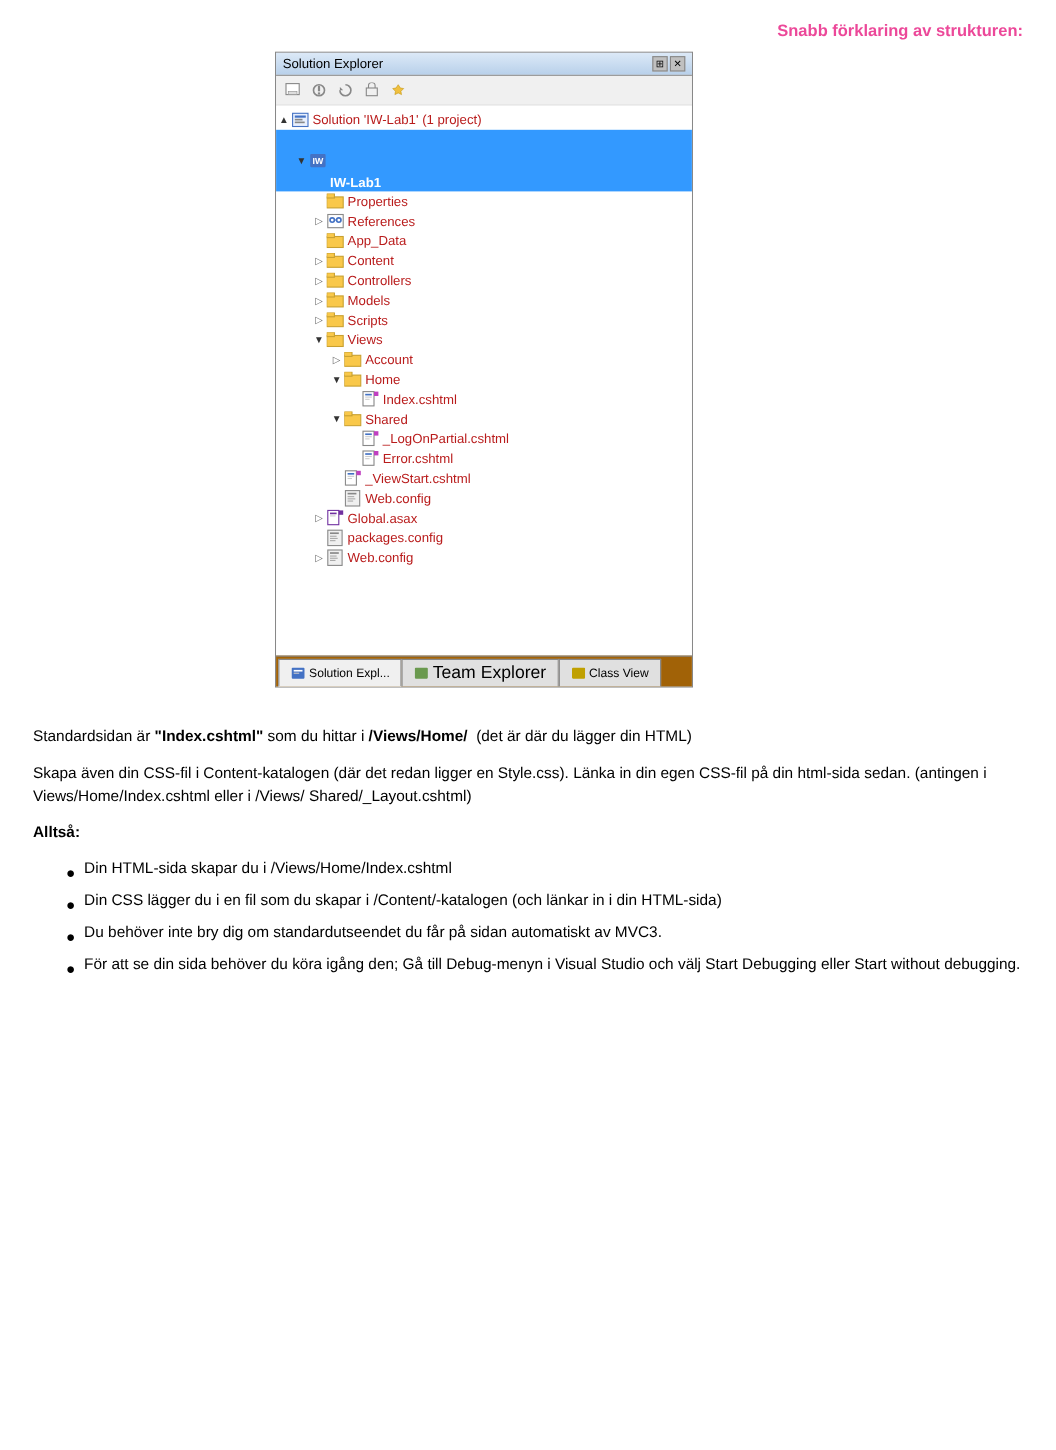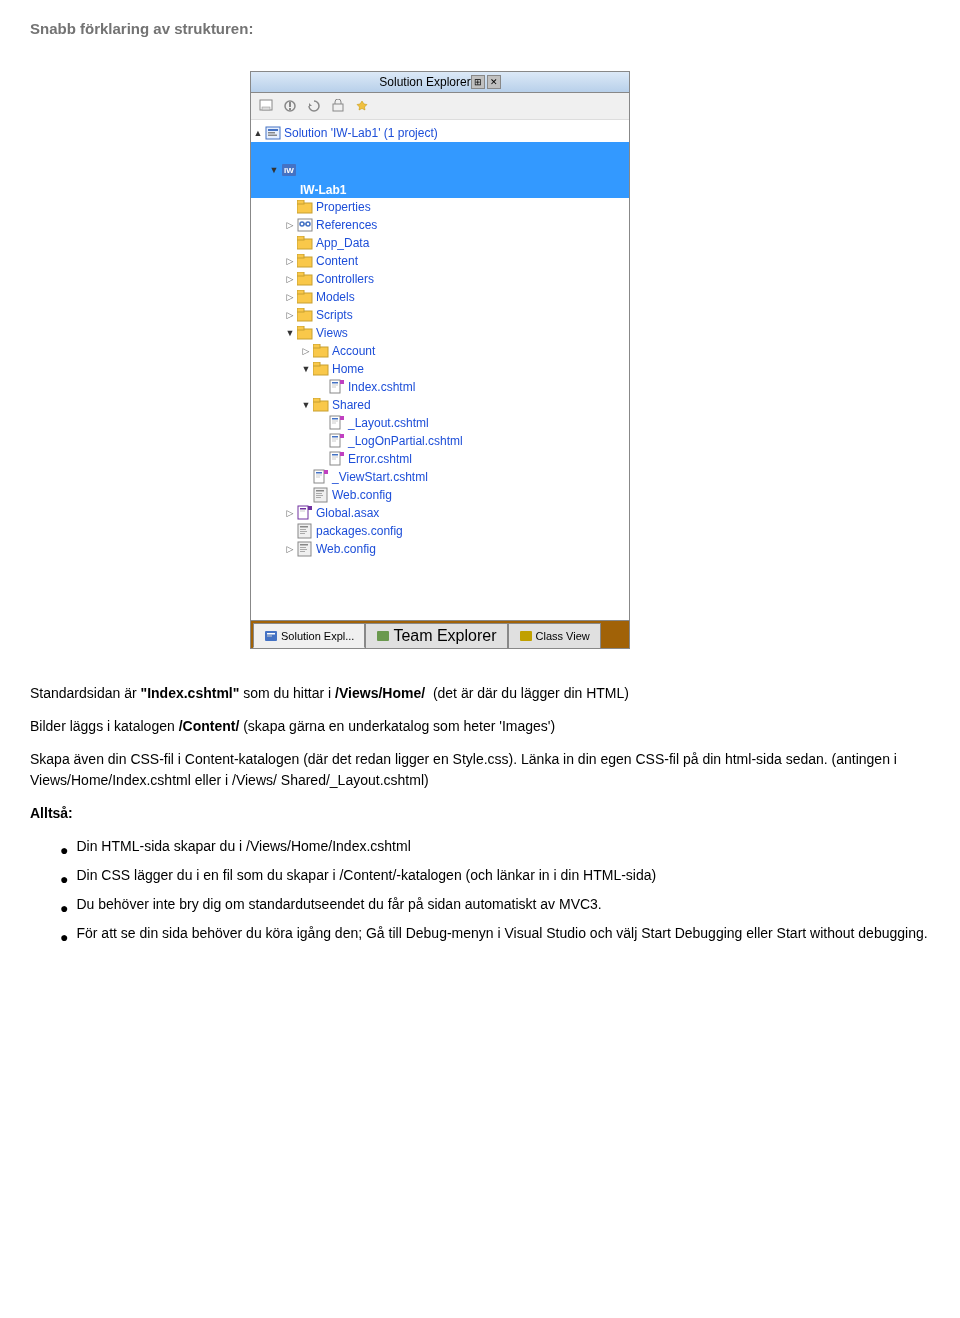--- a/index.html
+++ b/index.html
@@ -9,41 +9,42 @@
       background: #ffffff;
       color: #000000;
       width: 960px;
       min-height: 1318px;
       padding: 20px 30px;
     }
 
     .page-heading {
       font-size: 15px;
       font-weight: bold;
-      margin-bottom: 34px;
-      color: #737373;
+      margin-bottom: 10px;
+      color: #ec4899;
+      text-align: right;
     }
 
     
     .solution-explorer-window {
       display: inline-block;
       border: 1px solid #888;
       background: #f0f0f0;
       width: 380px;
       margin-left: 220px;
       margin-bottom: 24px;
     }
 
     .window-titlebar {
       background: linear-gradient(to bottom, #dce9f7, #b8d0ea);
       border-bottom: 1px solid #888;
       padding: 3px 6px;
       display: flex;
       align-items: center;
-      justify-content: center;
+      justify-content: space-between;
     }
 
     .window-title-text {
       font-size: 12px;
       font-weight: normal;
       color: #000;
     }
 
     .window-controls {
       display: flex;
@@ -129,21 +130,21 @@
       height: 16px;
       display: inline-flex;
       align-items: center;
       justify-content: center;
       flex-shrink: 0;
       margin-right: 3px;
     }
 
     .item-label {
       font-size: 12px;
-      color: #1d4ed8;
+      color: #b91c1c;
     }
 
     
     .window-tabs {
       background: #a16207;
       border-top: 1px solid #888;
       display: flex;
       padding: 2px 2px 0;
     }
 
@@ -443,37 +444,20 @@
       <span class="expand-icon">▼</span>
       <span class="item-icon">
         <svg width="16" height="14" viewBox="0 0 16 14">
           <rect x="0" y="3" width="15" height="10" fill="#f9c84a" stroke="#c8a030" stroke-width="1"></rect>
           <rect x="0" y="0" width="7" height="4" fill="#f9c84a" stroke="#c8a030" stroke-width="1"></rect>
         </svg>
       </span>
       <span class="item-label">Shared</span>
     </div>
 
-    <div class="tree-item">
-      <span class="indent"></span>
-      <span class="indent"></span>
-      <span class="indent"></span>
-      <span class="indent"></span>
-      <span class="expand-icon"> </span>
-      <span class="item-icon">
-        <svg width="16" height="16" viewBox="0 0 16 16">
-          <rect x="1" y="1" width="10" height="13" fill="#fff" stroke="#888" stroke-width="1"></rect>
-          <rect x="3" y="3" width="6" height="1.5" fill="#4472c4"></rect>
-          <rect x="3" y="5.5" width="6" height="1" fill="#ccc"></rect>
-          <rect x="3" y="7.5" width="4" height="1" fill="#ccc"></rect>
-          <rect x="11" y="1" width="4" height="4" fill="#c040c0"></rect>
-        </svg>
-      </span>
-      <span class="item-label">_Layout.cshtml</span>
-    </div>
 
     <div class="tree-item">
       <span class="indent"></span>
       <span class="indent"></span>
       <span class="indent"></span>
       <span class="indent"></span>
       <span class="expand-icon"> </span>
       <span class="item-icon">
         <svg width="16" height="16" viewBox="0 0 16 16">
           <rect x="1" y="1" width="10" height="13" fill="#fff" stroke="#888" stroke-width="1"></rect>
@@ -619,23 +603,20 @@
 </div>
 
 
 <div style="margin-top: 10px;">
 
   <p class="body-text">
     Standardsidan är <strong>"Index.cshtml"</strong> som du hittar i <strong>/Views/Home/</strong>&nbsp; (det är där du lägger din HTML)
   </p>
 
 
-  <p class="body-text">
-    Bilder läggs i katalogen <strong>/Content/</strong> (skapa gärna en underkatalog som heter 'Images')
-  </p>
 
   <p class="body-text">
     Skapa även din CSS-fil i Content-katalogen (där det redan ligger en Style.css). Länka in din
     egen CSS-fil på din html-sida sedan. (antingen i Views/Home/Index.cshtml eller i /Views/
     Shared/_Layout.cshtml)
   </p>
 
   <p class="body-text" style="margin-top: 0;">
     <strong>Alltså:</strong>
   </p>

